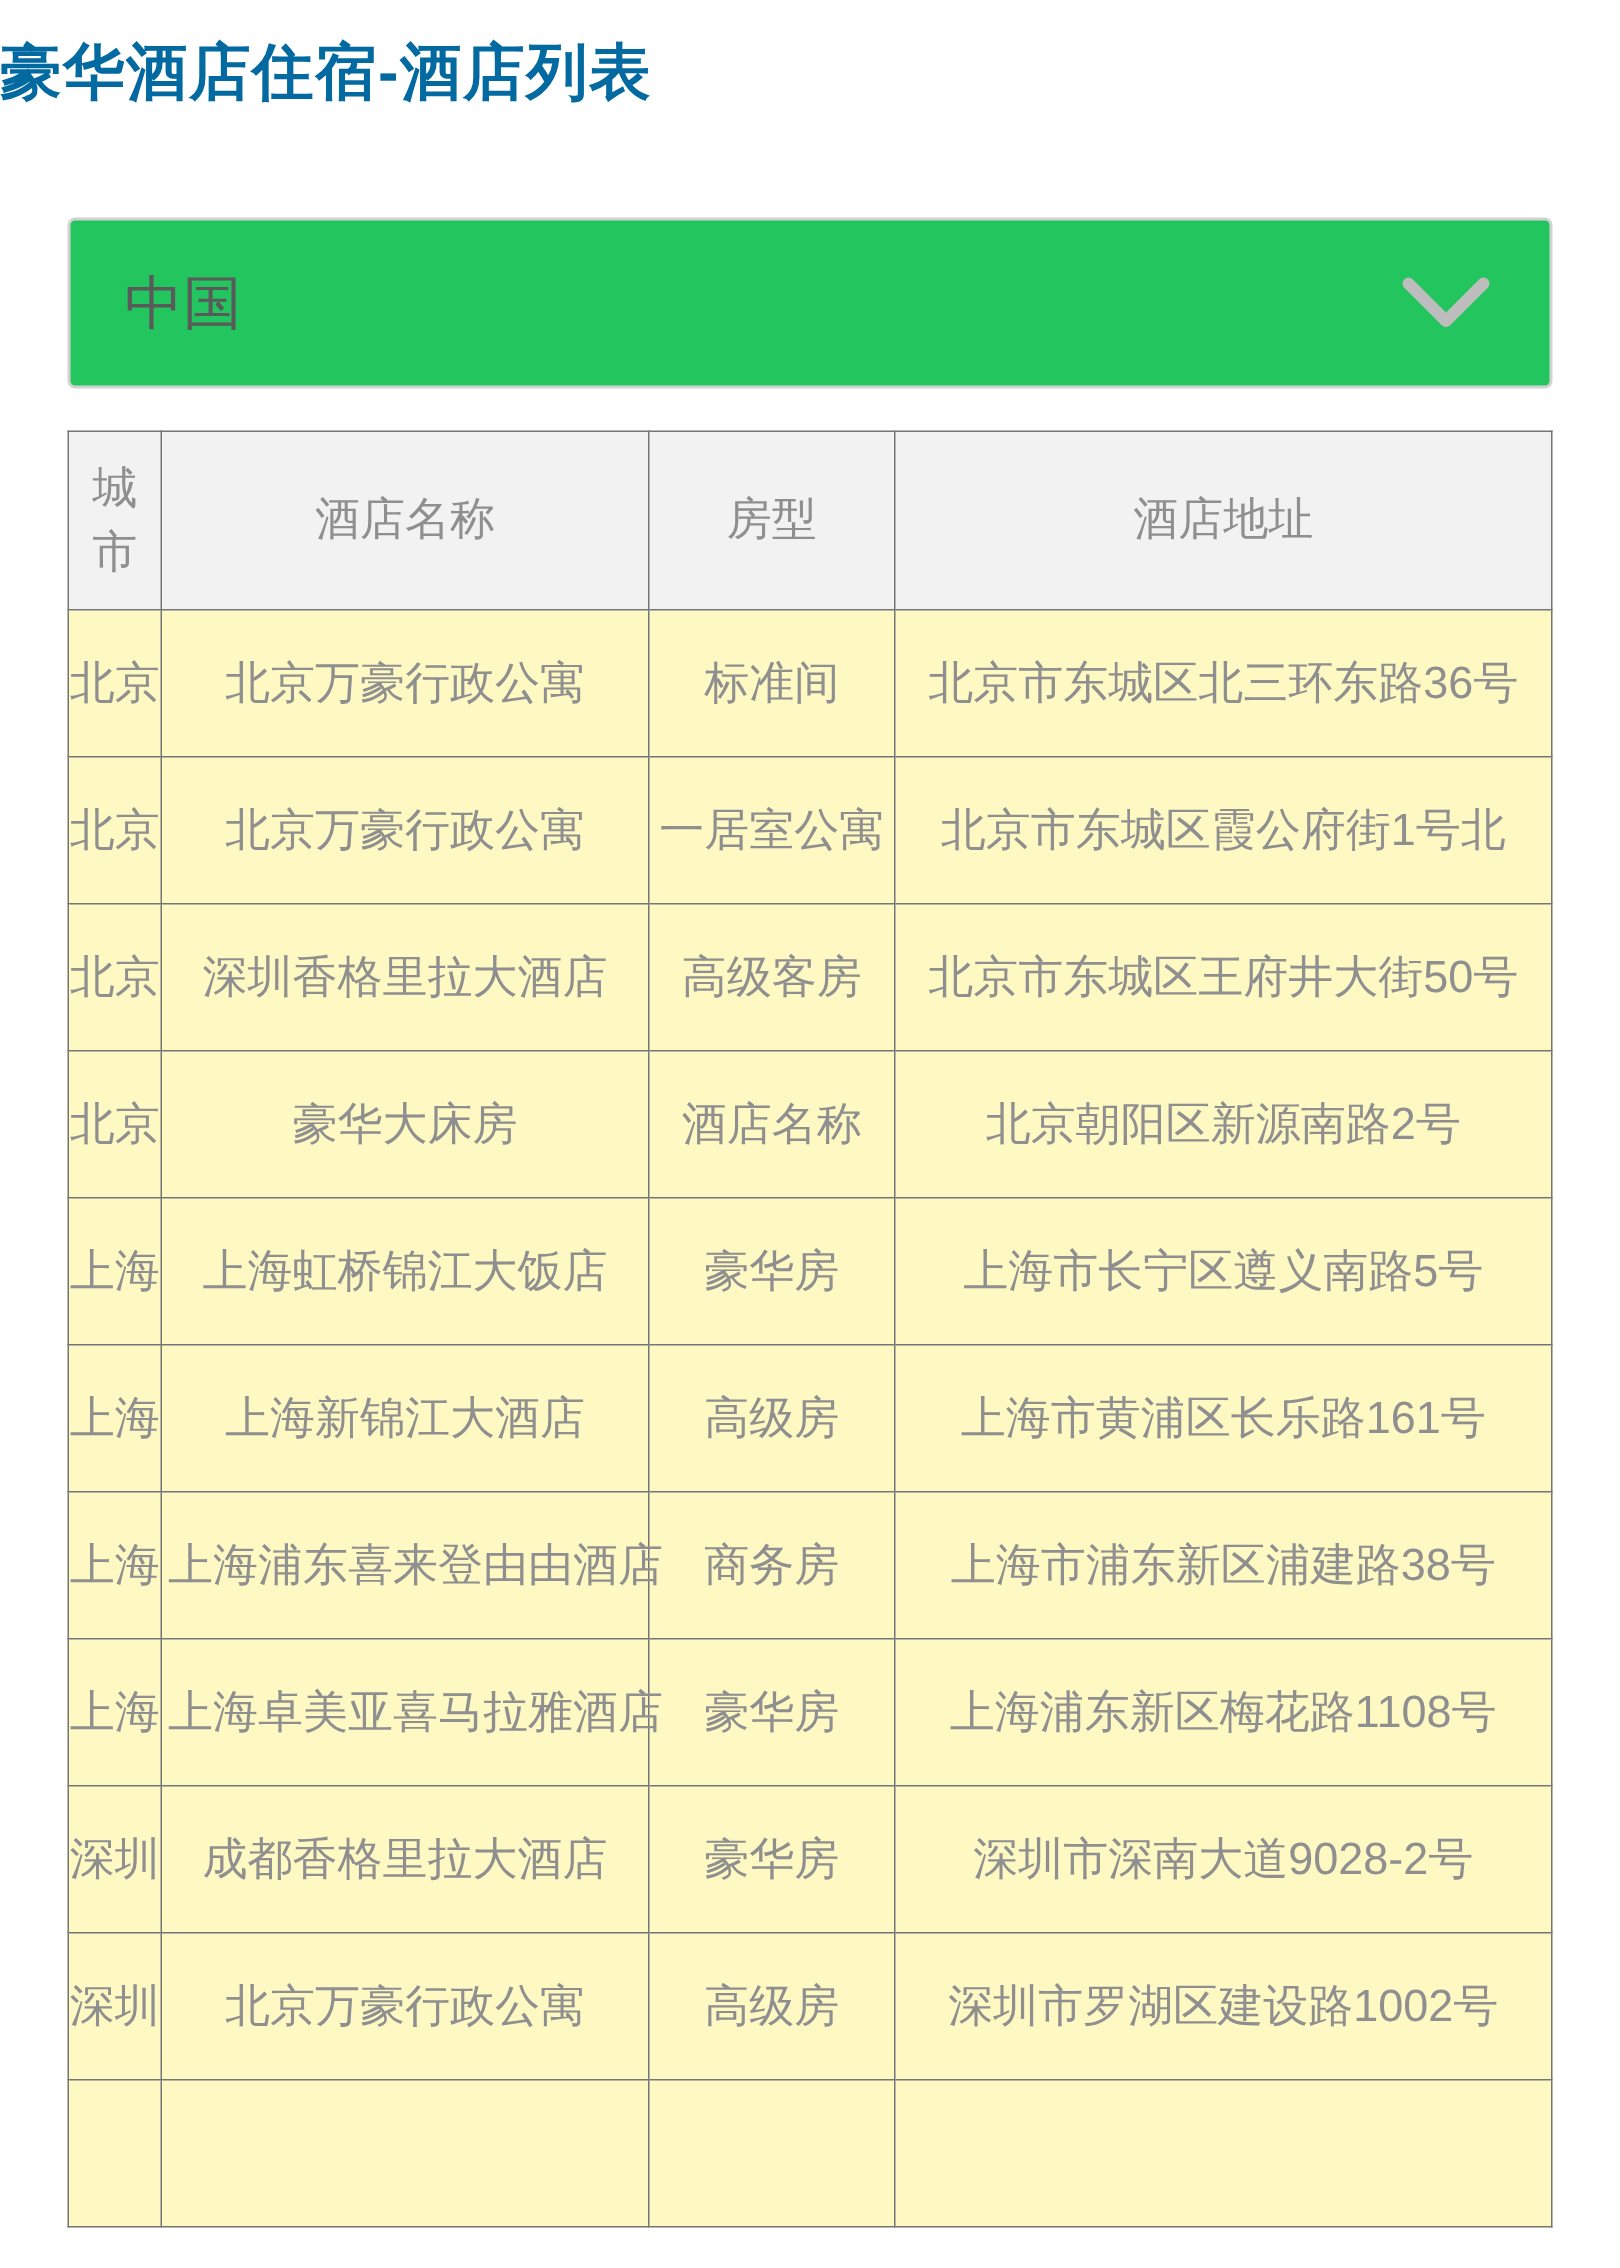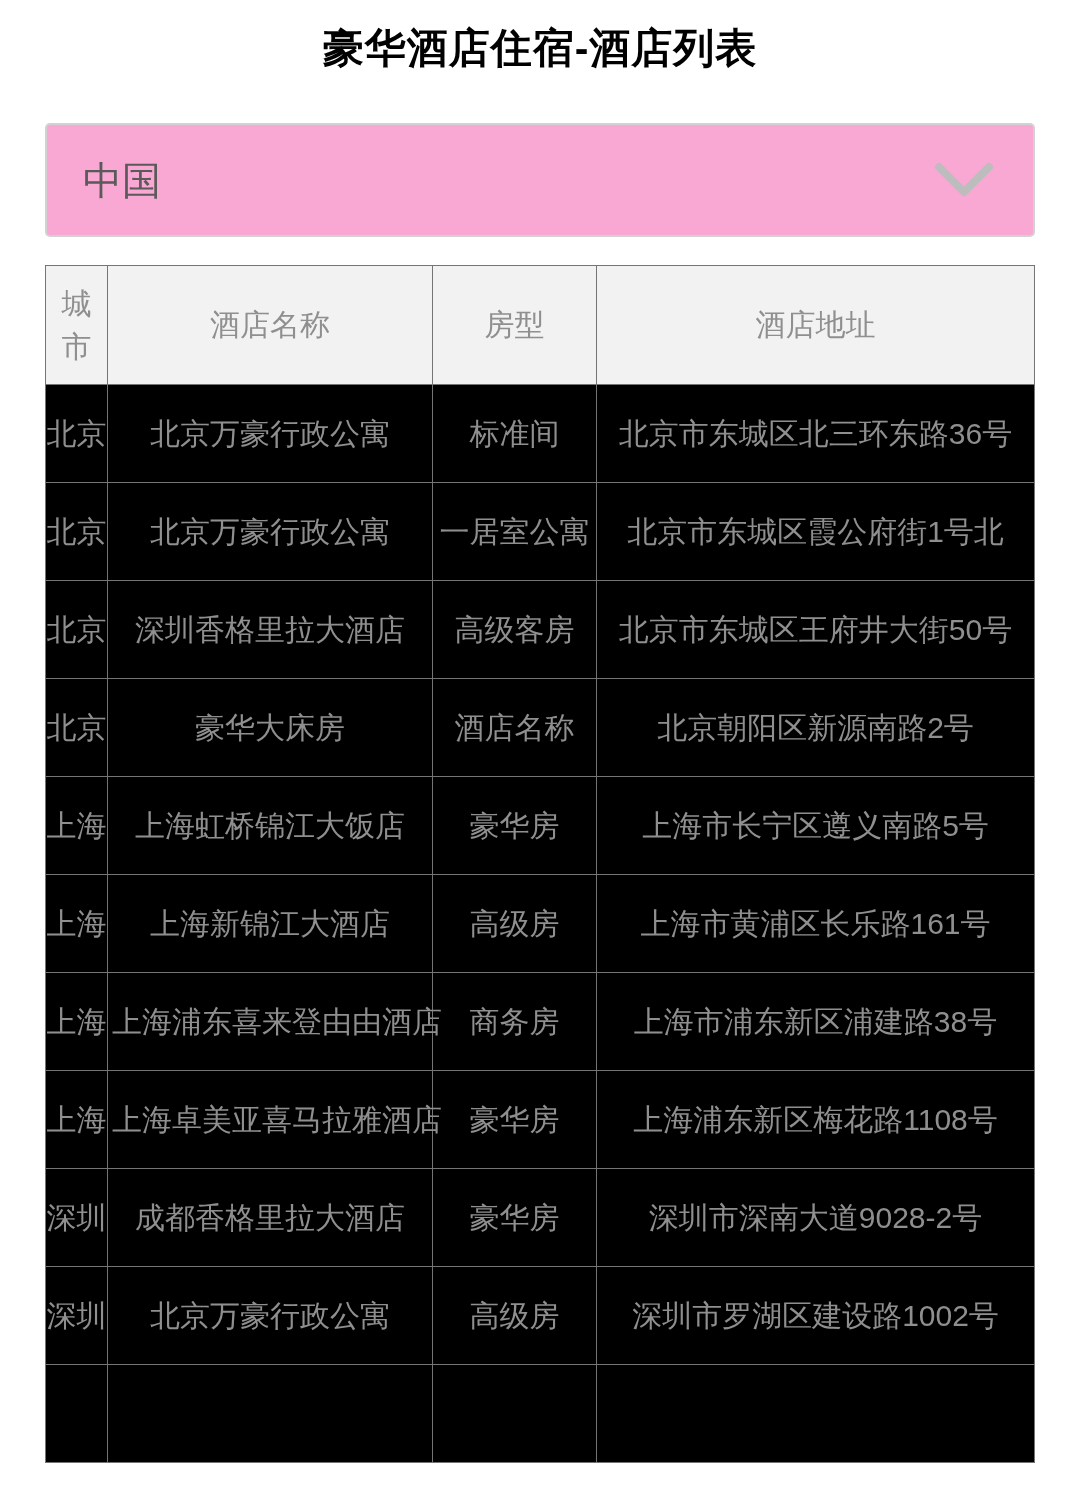--- a/index.html
+++ b/index.html
@@ -10,34 +10,34 @@
   }
   body {
     width: 1080px;
     height: 1512px;
     overflow: hidden;
     position: relative;
   }
   .page-title {
     margin: 0;
     padding-top: 26px;
-    text-align: center;
+    text-align: left;
     font-size: 41px;
     font-weight: 700;
-    color: #000000;
+    color: #0369a1;
     letter-spacing: 1px;
     line-height: 1.1;
   }
   .select-box {
     box-sizing: border-box;
-    margin: 52px 45px 0 45px;
+    margin: 74px 45px 0 45px;
     height: 114px;
     border: 2px solid #d2d2d2;
     border-radius: 5px;
-    background: #f9a8d4;
+    background: #22c55e;
     display: flex;
     align-items: center;
     padding: 0 38px 0 36px;
     cursor: pointer;
   }
   .select-value {
     flex: 1;
     font-size: 39px;
     color: #5a5a5a;
     line-height: 1;
@@ -56,21 +56,21 @@
   }
   .hotel-table th,
   .hotel-table td {
     border: 1px solid #757575;
     text-align: center;
     vertical-align: middle;
     color: #8f8f8f;
     font-weight: 400;
     font-size: 30px;
     line-height: 1.45;
-    background: #000000;
+    background: #fef9c3;
   }
   .hotel-table th {
     background: #f2f2f2;
     height: 118px;
     padding: 0 14px;
   }
   .hotel-table td {
     height: 97px;
     padding: 0 4px;
     white-space: nowrap;

